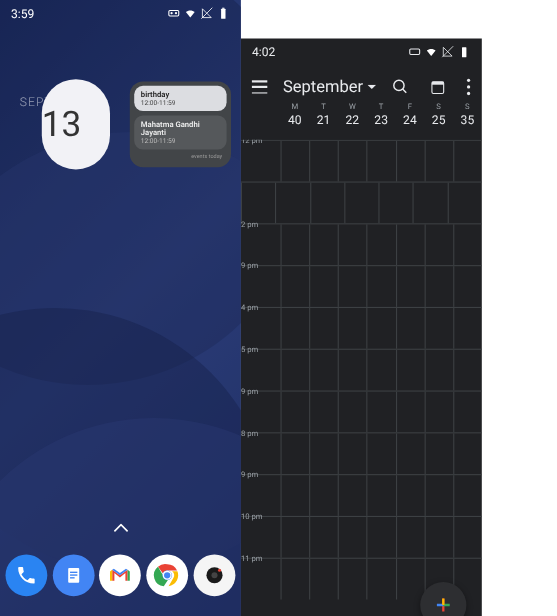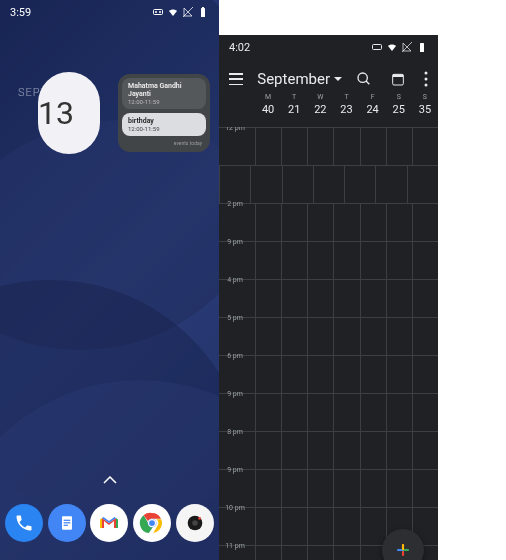--- a/index.html
+++ b/index.html
@@ -49,21 +49,21 @@
   .month-drop { display: flex; align-items: center; gap: 4px; font-size: 15px; flex: 1; }
   .top-icons { display: flex; gap: 18px; align-items: center; }
   
   .weekheader { position: absolute; top: 58px; left: 36px; right: 0; display: flex; }
   .daycol { flex: 1; text-align: center; }
   .dow { font-size: 7px; color: #9aa0a6; }
   .dnum { font-size: 11px; color: #e8eaed; margin-top: 2px; }
   
   .grid { position: absolute; top: 92px; left: 0; right: 0; bottom: 0; overflow: hidden; }
   .hour-row { height: 38px; border-top: 1px solid #3c4043; display: flex; }
-  .hour-label { width: 36px; font-size: 7px; color: #9aa0a6; text-align: center; padding-right: 4px; margin-top: -4px; }
+  .hour-label { width: 36px; font-size: 7px; color: #9aa0a6; text-align: left; padding-right: 4px; margin-top: -4px; }
   .hour-cells { flex: 1; display: flex; }
   .hour-cell { flex: 1; border-left: 1px solid #3c4043; }
   
   .fab { position: absolute; bottom: 24px; right: 14px; width: 42px; height: 42px; border-radius: 50%; background: #2d2e31; display: flex; align-items: center; justify-content: center; box-shadow: 0 2px 6px rgba(0,0,0,0.4); }
   .nav-handle { position: absolute; bottom: 4px; left: 50%; transform: translateX(-50%); width: 80px; height: 3px; background: #e8eaed; border-radius: 2px; }
 </style>
 </head>
 <body>
 
 <div class="screen home">
@@ -92,26 +92,26 @@
         </svg>
     </div>
   </div>
 
   <div class="month-label">SEPTEMBER</div>
   <div class="date-pill">
     <div class="day-num">13</div>
   </div>
 
   <div class="events-widget">
+    <div class="event-card">
+      <div class="event-title">birthday</div>
+      <div class="event-time">12:00-11:59</div>
+    </div>
     <div class="event-card dark">
       <div class="event-title">Mahatma Gandhi Jayanti</div>
-      <div class="event-time">12:00-11:59</div>
-    </div>
-    <div class="event-card">
-      <div class="event-title">birthday</div>
       <div class="event-time">12:00-11:59</div>
     </div>
     <div class="events-footer">events today</div>
   </div>
 
   <div class="caret-up">
     <svg width="14" height="8" viewBox="0 0 14 8">
         <path d="M1 7l6-6 6 6" stroke="#fff" stroke-width="1.5" fill="none"></path>
       </svg>
   </div>
@@ -303,32 +303,20 @@
           <div class="hour-cell"></div>
           <div class="hour-cell"></div>
           <div class="hour-cell"></div>
           <div class="hour-cell"></div>
           <div class="hour-cell"></div>
           <div class="hour-cell"></div>
           <div class="hour-cell"></div>
         </div>
       </div>
       <div class="hour-row">
-        <div class="hour-label">6 pm</div>
-        <div class="hour-cells">
-          <div class="hour-cell"></div>
-          <div class="hour-cell"></div>
-          <div class="hour-cell"></div>
-          <div class="hour-cell"></div>
-          <div class="hour-cell"></div>
-          <div class="hour-cell"></div>
-          <div class="hour-cell"></div>
-        </div>
-      </div>
-      <div class="hour-row">
         <div class="hour-label">9 pm</div>
         <div class="hour-cells">
           <div class="hour-cell"></div>
           <div class="hour-cell"></div>
           <div class="hour-cell"></div>
           <div class="hour-cell"></div>
           <div class="hour-cell"></div>
           <div class="hour-cell"></div>
           <div class="hour-cell"></div>
         </div>

